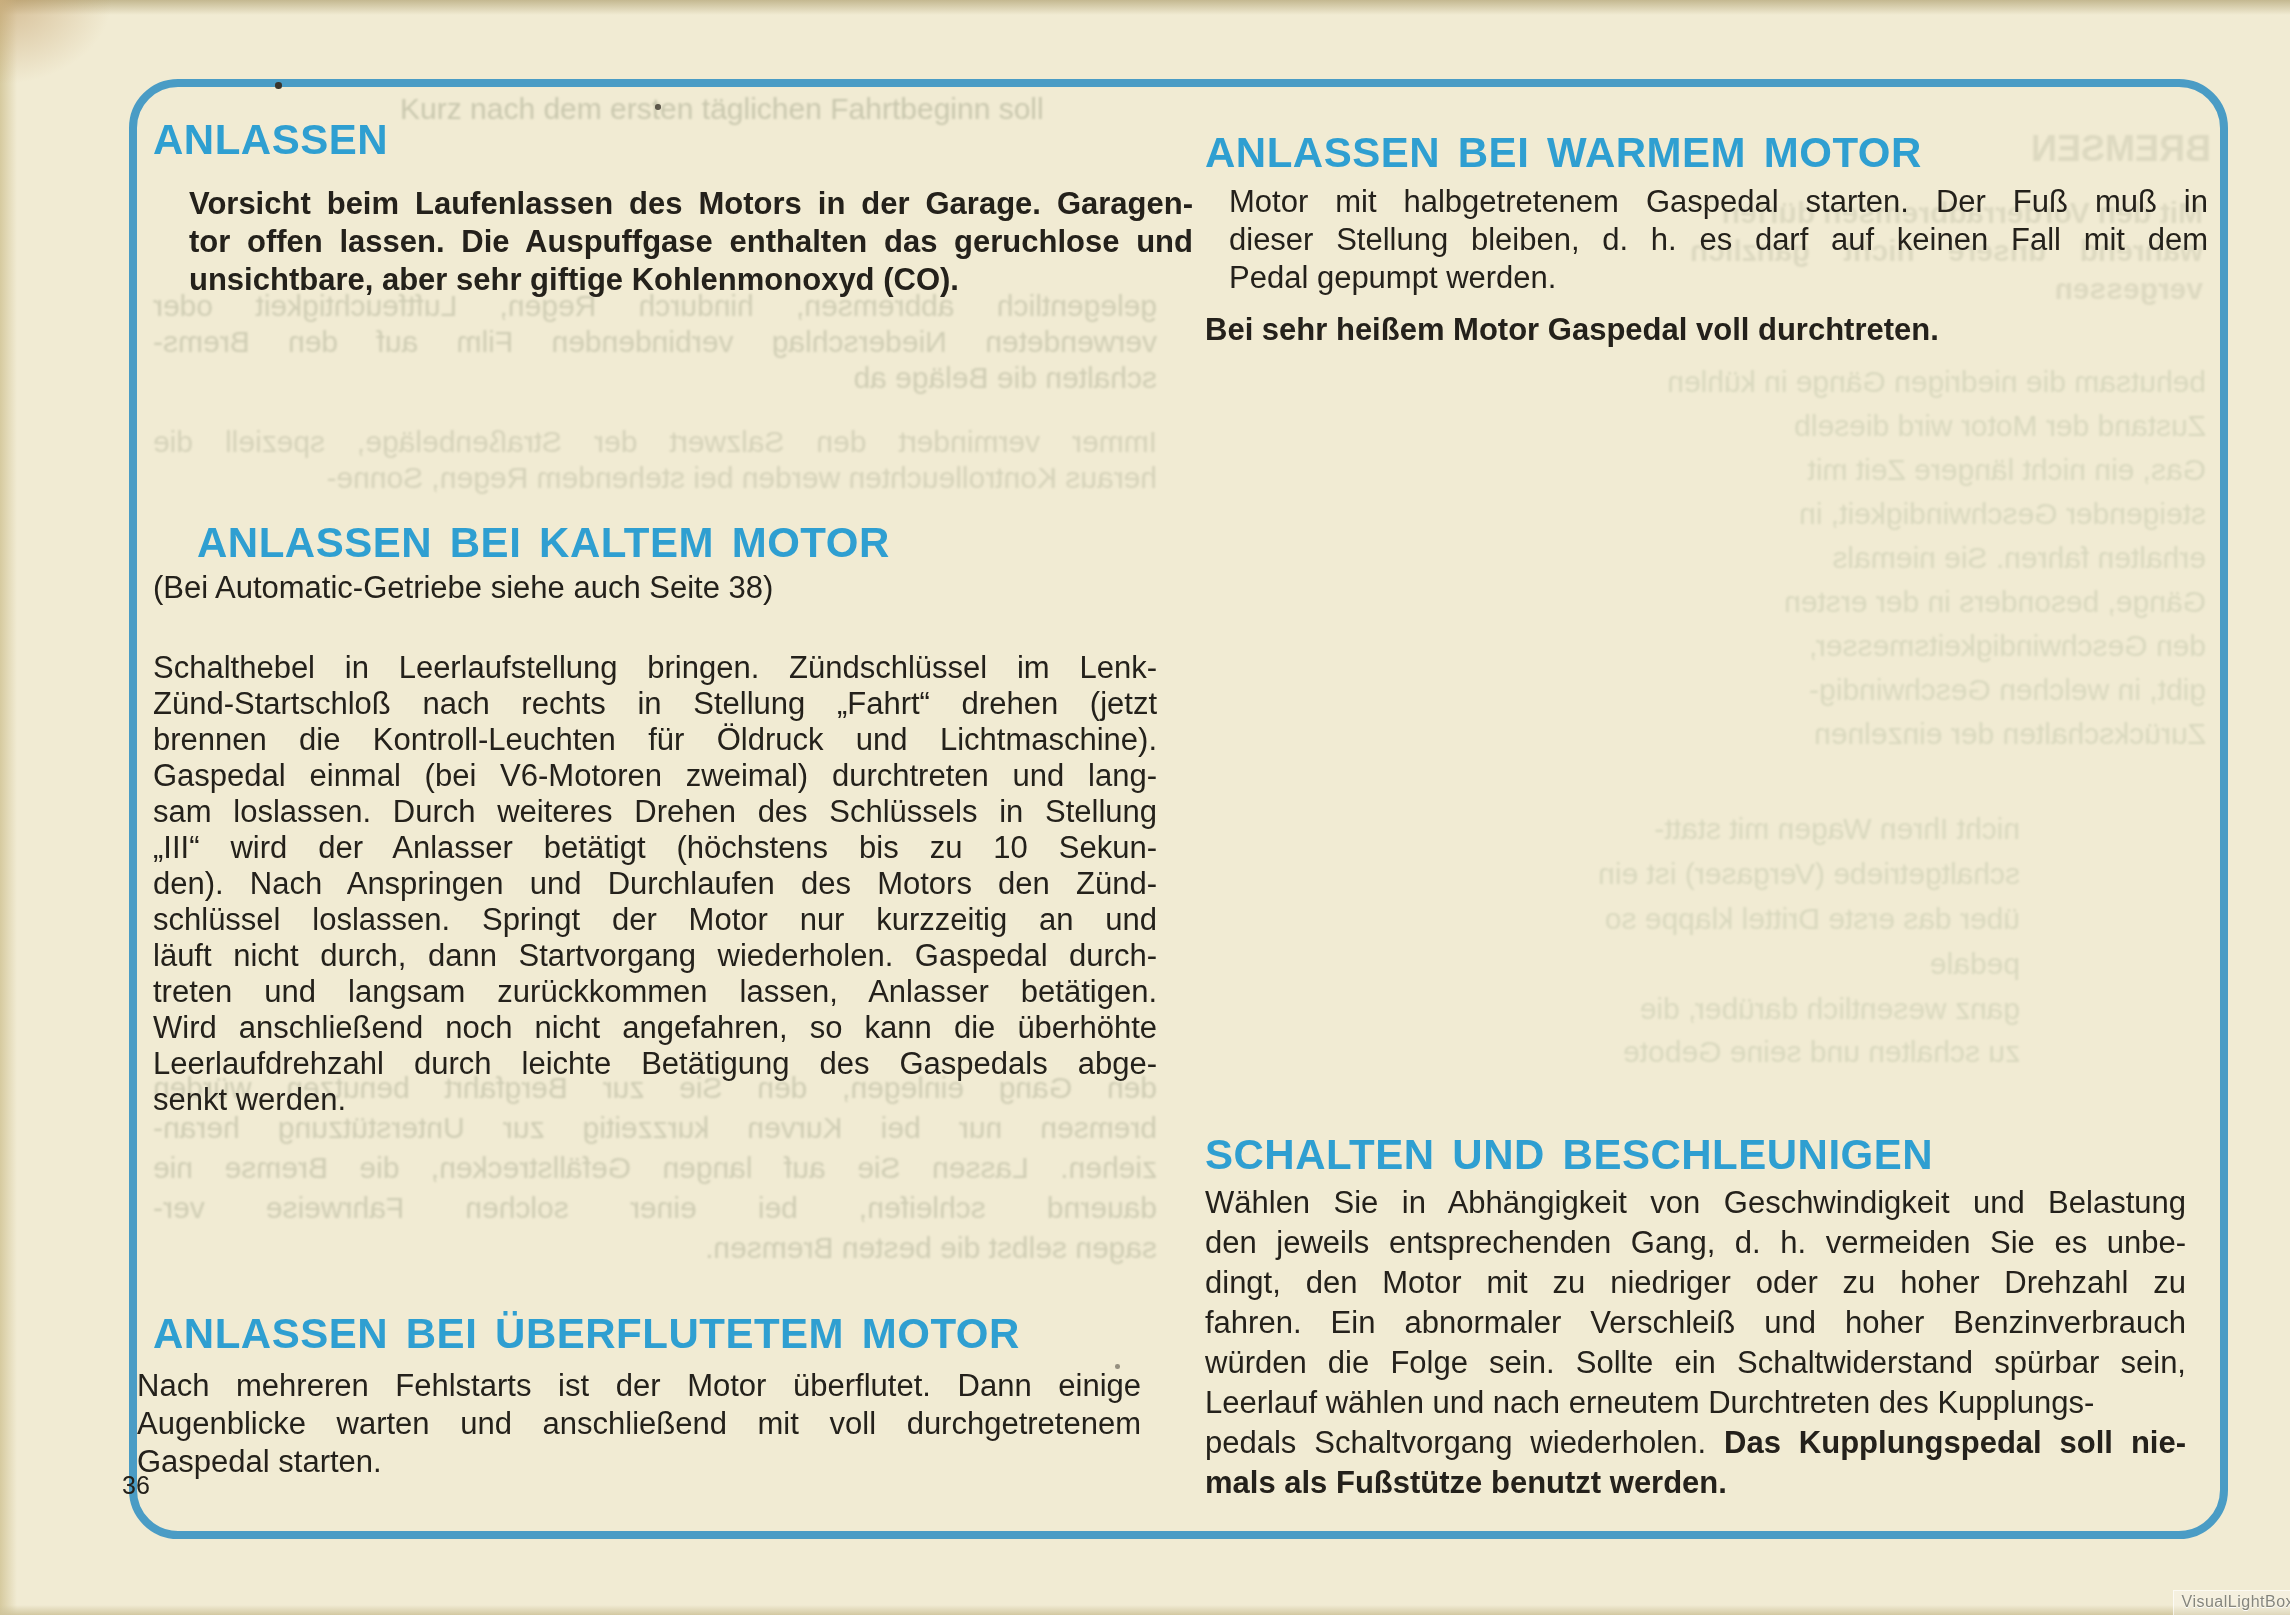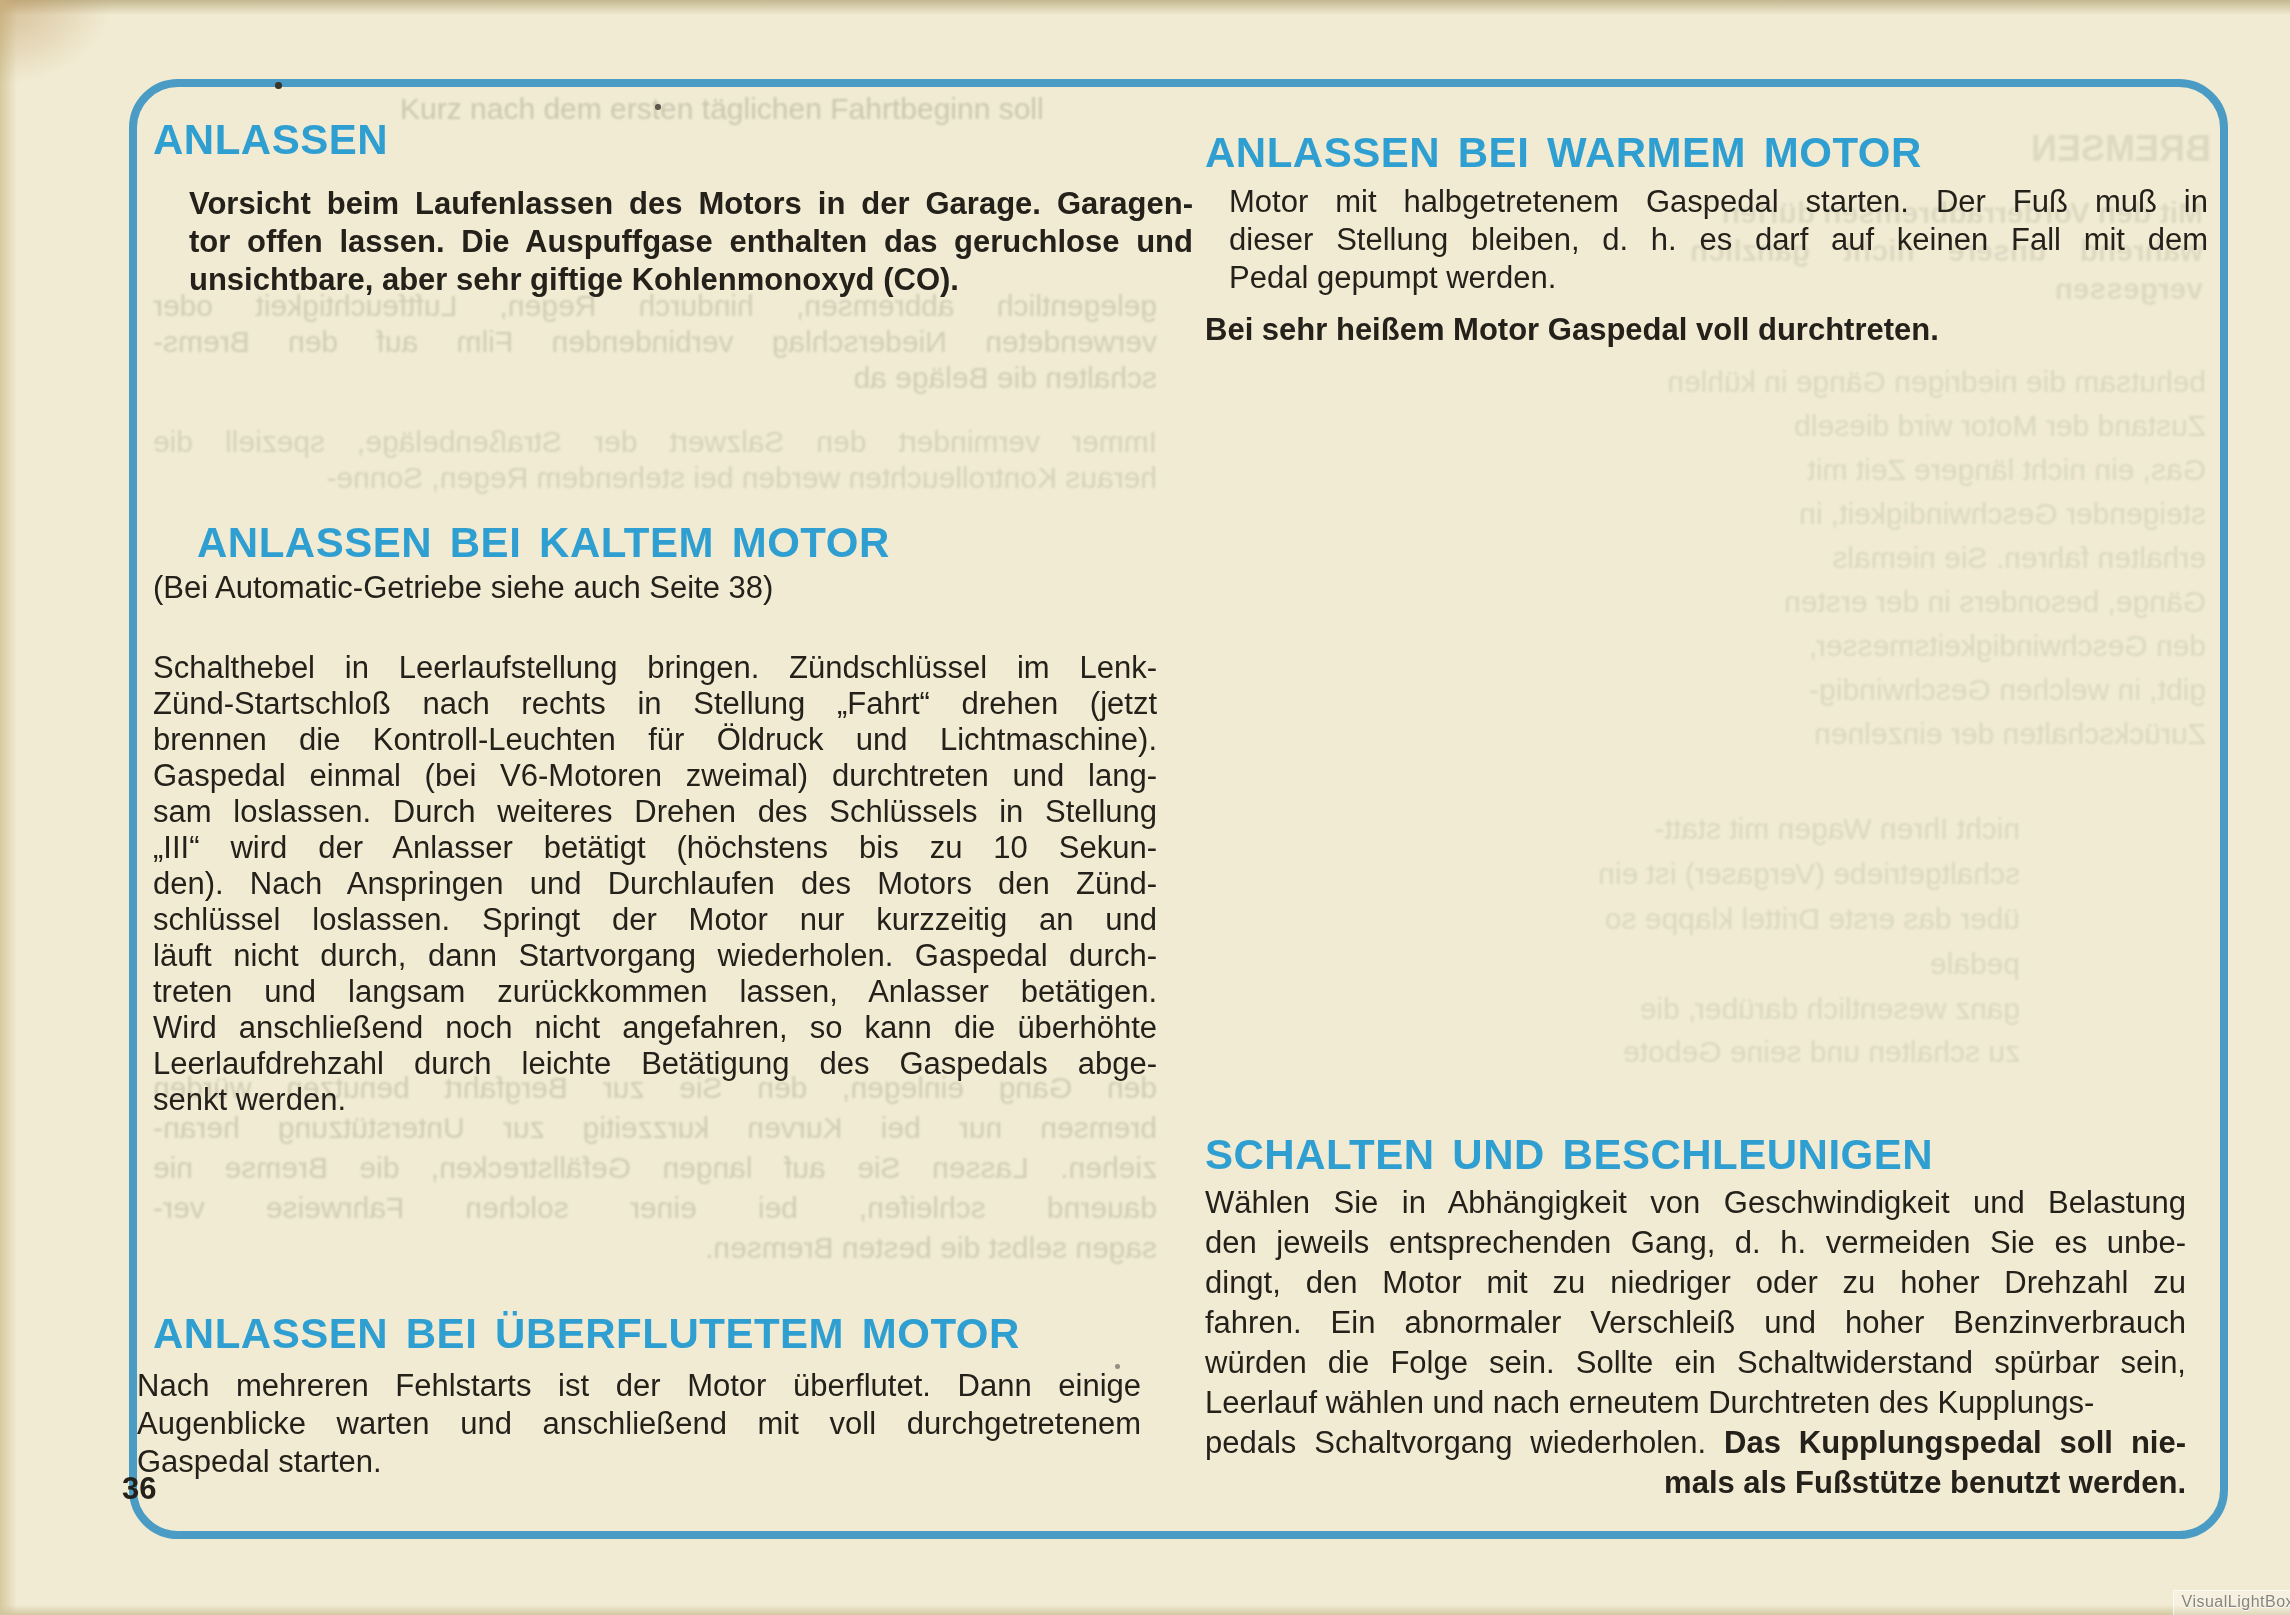--- a/index.html
+++ b/index.html
@@ -40,30 +40,30 @@
   .bold{font-weight:bold;}
 
   
   .h-anlassen      {left:153px; top:119px;  width:1004px;}
   .p-garage        {left:153px; top:185px;  width:1004px; line-height:38px; font-weight:bold;margin-left:36px;}
   .h-kalt          {left:153px; top:522px;  width:1036px;margin-left:44px;}
   .sub-kalt        {left:153px; top:569px;  width:1004px; line-height:38px;}
   .p-kalt          {left:153px; top:650px;  width:1004px; line-height:36px;}
   .h-ueberflutet   {left:153px; top:1313px; width:1036px;}
   .p-ueberflutet   {left:137px; top:1367px; width:1004px; line-height:38px;}
-  .page-number     {position:absolute; left:122px; top:1471px; font-size:31px;font-weight:bold;}
+  .page-number     {position:absolute; left:122px; top:1471px; font-size:25px;}
 
   
   .h-warm          {left:1205px; top:132px;  width:1017px;}
   .p-warm          {left:1205px; top:183px;  width:979px; line-height:38px;margin-left:24px;}
   .p-heiss         {left:1205px; top:311px;  width:979px; line-height:38px; font-weight:bold;}
   .h-schalten      {left:1205px; top:1134px; width:1017px;}
   .p-schalten      {left:1205px; top:1183px; width:981px; line-height:40px;}
   .mixline{text-align:justify; text-align-last:justify;}
-  .lastline{text-align:right;}
+  .lastline{text-align:left;}
 
   
   .ghost{position:absolute; font-size:30px; color:var(--ghost); opacity:.30;
     filter:blur(1.1px); transform:scaleX(-1); pointer-events:none;}
   .ghost.noflip{transform:none;}
   .ghost.green{color:var(--ghostgreen); opacity:.27;}
   .g1{left:400px;  top:90px;   width:758px;  line-height:38px; opacity:.40; filter:blur(0.9px);}
   .g2{left:153px;  top:288px;  width:1004px; line-height:36px; opacity:.33;}
   .g3{left:153px;  top:424px;  width:1004px; line-height:36px; opacity:.28;}
   .g4{left:153px;  top:1068px; width:1004px; line-height:40px; opacity:.34;}

